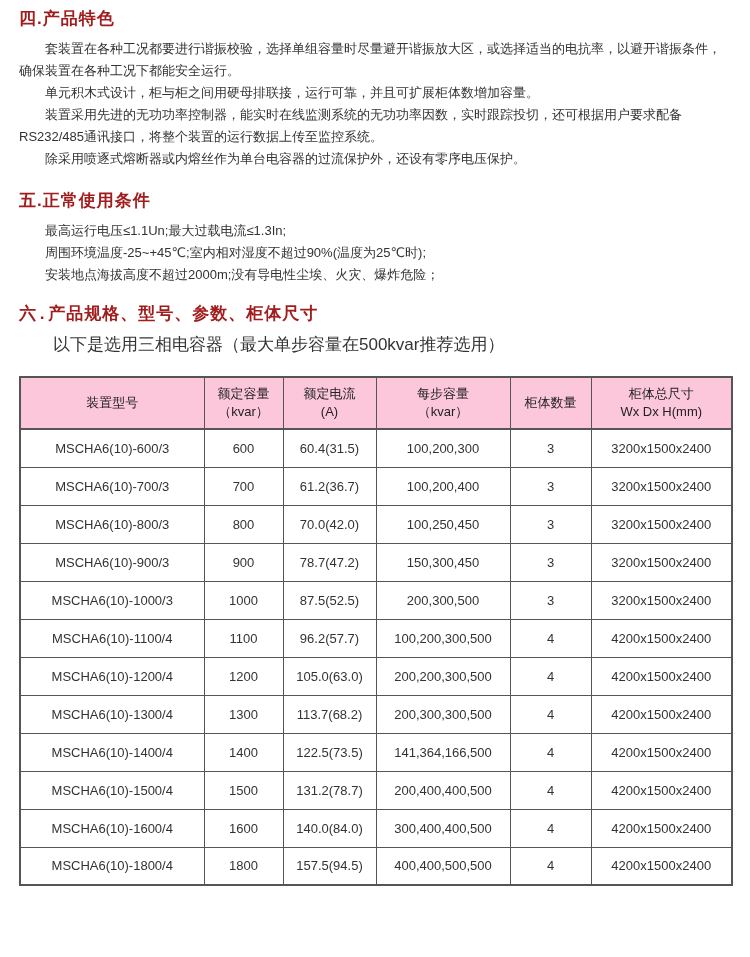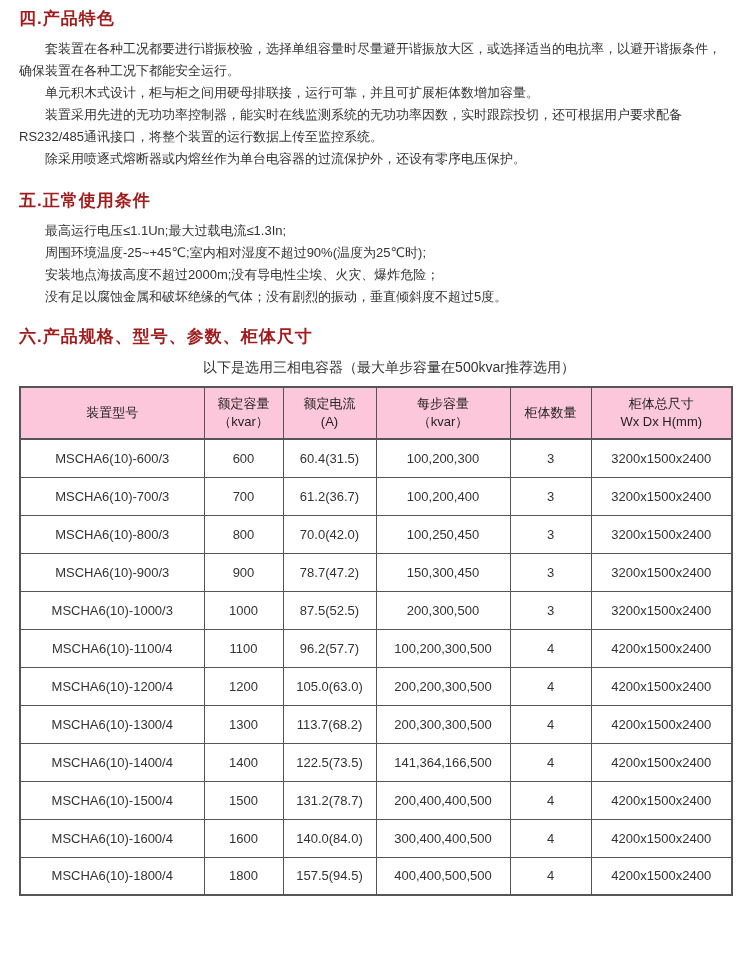--- a/index.html
+++ b/index.html
@@ -26,38 +26,37 @@
   h2.sec-title {
     color: var(--red);
     font-size: 17px;
     line-height: 26px;
     font-weight: bold;
     letter-spacing: 1px;
     margin: 0 0 6px 0;
   }
   section.sec-features h2.sec-title { }
   section.sec-conditions h2.sec-title { margin-top: 18px; }
-  section.sec-specs h2.sec-title { margin-top: 16px; }
+  section.sec-specs h2.sec-title { margin-top: 16px; font-family: Liberation Mono, monospace; }
   .body-line {
     margin: 0;
     font-size: 13px;
     line-height: 22px;
     text-indent: 2em;
     color: var(--text);
   }
   .table-intro {
     margin: 2px 0 0 0;
-    font-size: 14px;
+    font-size: 17px;
     line-height: 22px;
     text-indent: 2em;
     color: var(--text);
-    text-align: center;
   }
   table.spec-table {
-    margin-top: 8px;
+    margin-top: 20px;
     width: 712px;
     border-collapse: collapse;
     table-layout: fixed;
     border: 2px solid var(--border);
   }
   table.spec-table th {
     background: var(--pink);
     height: 52px;
     font-size: 13px;
     font-weight: normal;
@@ -94,21 +93,20 @@
         <p class="body-line">除采用喷逐式熔断器或内熔丝作为单台电容器的过流保护外，还设有零序电压保护。</p>
       </div>
   </section>
 
   <section class="sec-conditions">
     <h2 class="sec-title">五.正常使用条件</h2>
     <div>
         <p class="body-line">最高运行电压≤1.1Un;最大过载电流≤1.3In;</p>
         <p class="body-line">周围环境温度-25~+45℃;室内相对湿度不超过90%(温度为25℃时);</p>
         <p class="body-line">安装地点海拔高度不超过2000m;没有导电性尘埃、火灾、爆炸危险；</p>
-        <p class="body-line">没有足以腐蚀金属和破坏绝缘的气体；没有剧烈的振动，垂直倾斜度不超过5度。</p>
       </div>
   </section>
 
   <section class="sec-specs">
     <h2 class="sec-title">六.产品规格、型号、参数、柜体尺寸</h2>
     <p class="table-intro">以下是选用三相电容器（最大单步容量在500kvar推荐选用）</p>
 
     <table class="spec-table">
       <colgroup>
         <col style="width:184px">

